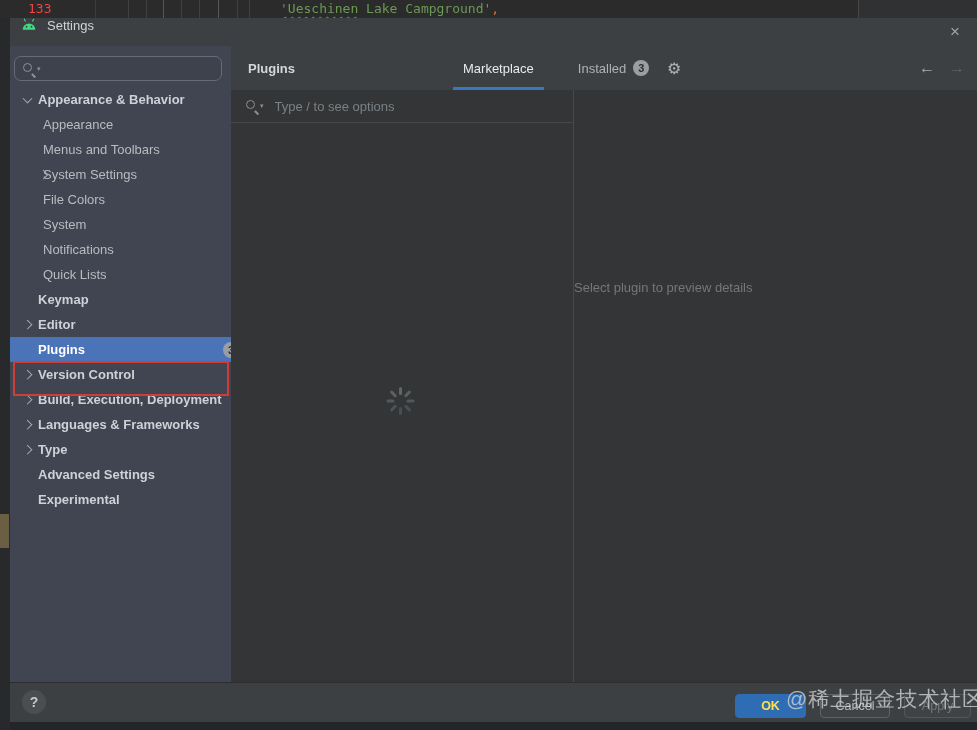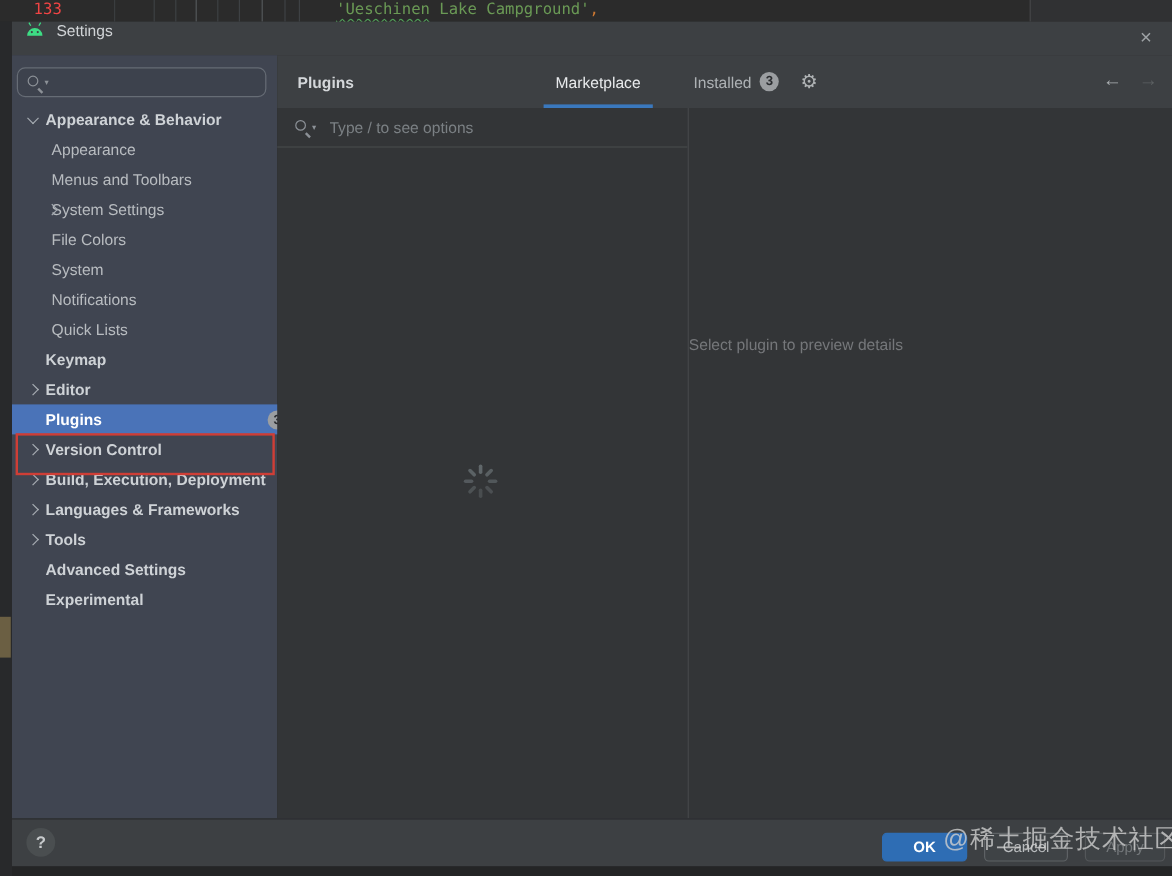--- a/index.html
+++ b/index.html
@@ -105,21 +105,21 @@
   .spinner span:nth-child(7){transform:rotate(270deg);opacity:.7}
   .spinner span:nth-child(8){transform:rotate(315deg);opacity:.85}
 
   
   .footer{position:absolute;left:10px;top:682px;width:967px;height:40px;background:#3d4043;
           border-top:1px solid #2c2e30;box-sizing:border-box}
   .help-btn{position:absolute;left:12px;top:7px;width:24px;height:24px;border-radius:50%;background:#4a4e50;
             color:#c7cacc;font-size:14px;font-weight:bold;display:flex;align-items:center;justify-content:center}
   .btn{position:absolute;top:11px;height:24px;border-radius:4px;font-size:12.5px;display:flex;
        align-items:center;justify-content:center;box-sizing:border-box;cursor:default}
-  .btn-ok{left:725px;width:71px;background:#2e6db4;color:#ffffff;font-weight:bold;border:1px solid #2e6db4}
+  .btn-ok{left:725px;width:71px;background:#2e6db4;color:#fde047;font-weight:bold;border:1px solid #2e6db4}
   .btn-cancel{left:810px;width:70px;background:#3f4346;color:#b9bcbe;border:1px solid #5e6265}
   .btn-apply{left:894px;width:67px;background:#3f4346;color:#73777a;border:1px solid #54575a}
   .bottom-strip{position:absolute;left:10px;top:722px;width:967px;height:8px;background:#242526}
 
   .watermark{position:absolute;left:786px;top:685px;z-index:20;color:rgba(206,206,206,0.8);
              font-size:21px;letter-spacing:1px;pointer-events:none;white-space:nowrap}
 </style>
 </head>
 <body>
 
@@ -230,21 +230,21 @@
         <span class="slabel bold">Build, Execution, Deployment</span>
         <span class="rgroup"></span>
       </div>
       <div class="srow">
         <span class="chev right"></span>
         <span class="slabel bold">Languages &amp; Frameworks</span>
         <span class="rgroup"></span>
       </div>
       <div class="srow">
         <span class="chev right"></span>
-        <span class="slabel bold">Tools</span>
+        <span class="slabel bold">Type</span>
         <span class="rgroup"></span>
       </div>
       <div class="srow">
         <span class="slabel bold">Advanced Settings</span>
         <span class="rgroup"></span>
       </div>
       <div class="srow">
         <span class="slabel bold">Experimental</span>
         <span class="rgroup">
           <span class="boxicon"></span>

